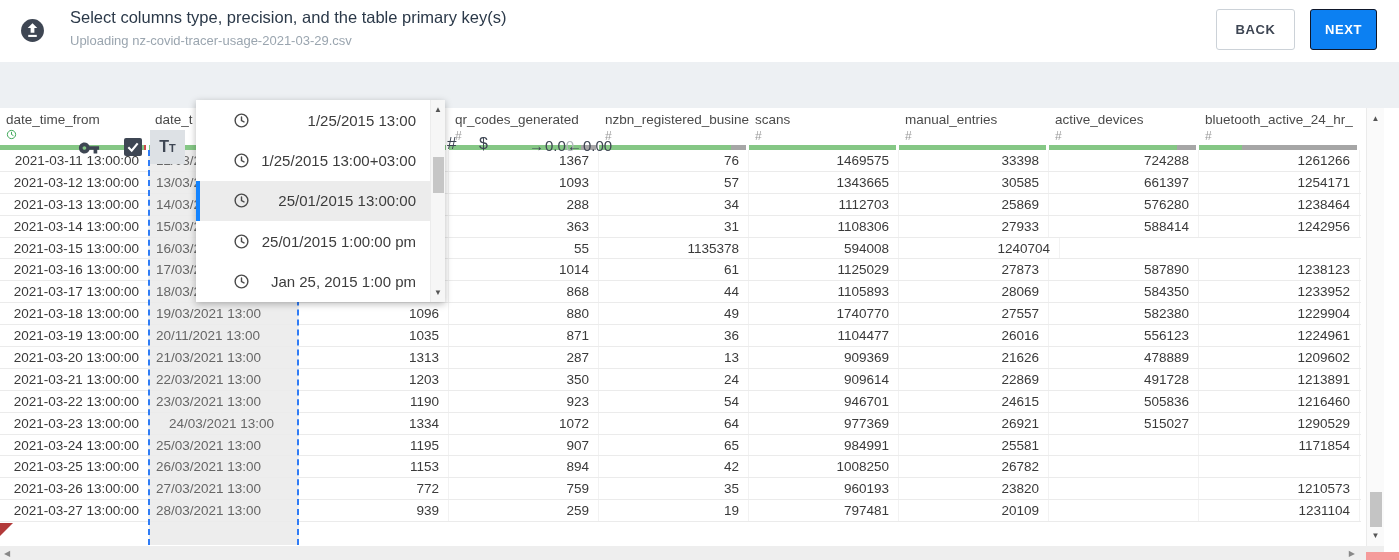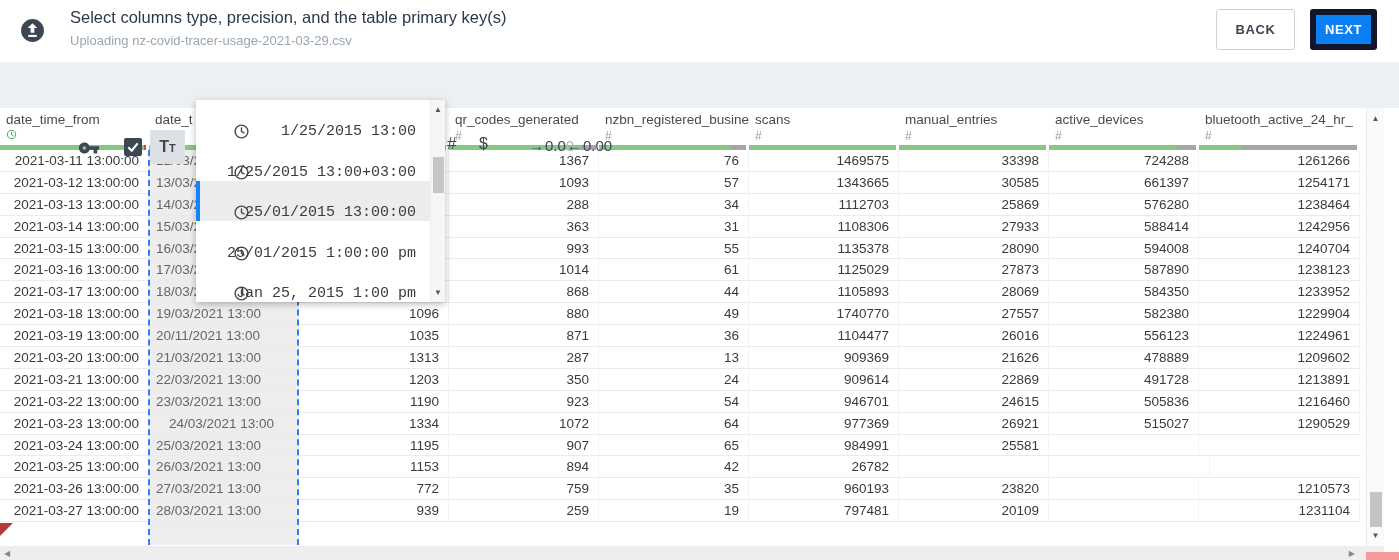--- a/index.html
+++ b/index.html
@@ -6,21 +6,21 @@
   body{width:1399px;height:560px;overflow:hidden;font-family:"Liberation Sans",sans-serif;background:#fff;}
   .app{position:relative;width:1399px;height:560px;background:#fff;}
 
   
   .header{position:absolute;top:0;left:0;width:100%;height:62px;background:#fff;z-index:3;}
   .upload-ic{position:absolute;left:20px;top:18px;width:25px;height:25px;}
   .title{position:absolute;left:70px;top:8px;font-size:16.5px;color:#2b3949;}
   .subtitle{position:absolute;left:70px;top:33px;font-size:13px;color:#9aa5af;}
   .btn{position:absolute;top:9px;height:41px;border-radius:3px;font-size:13px;font-weight:bold;letter-spacing:.6px;font-family:"Liberation Sans",sans-serif;cursor:pointer;}
   .btn-back{left:1216px;width:79px;background:#fff;border:1px solid #ccd2d8;color:#3e4653;}
-  .btn-next{left:1310px;width:67px;background:#0c80f2;border:6px solid #0f172a;color:#fff;}
+  .btn-next{left:1310px;width:67px;background:#0c80f2;border:1px solid #0f172a;color:#fff;}
 
   
   .toolbar{position:absolute;top:62px;left:0;width:100%;height:46px;background:#edf0f3;z-index:3;}
   .key-ic{position:absolute;left:78px;top:75px;width:22px;height:20px;color:#3e4653;}
   .chk{position:absolute;left:124px;top:76px;width:18px;height:18px;background:#3e4653;border-radius:2px;}
   .chk svg{position:absolute;left:1px;top:1px;width:16px;height:16px;}
   .tt-btn{position:absolute;left:150px;top:68px;width:35px;height:34px;background:#dde1e5;color:#3e4653;text-align:center;line-height:34px;cursor:pointer;}
   .tt-big{font-size:16px;font-weight:bold;}
   .tt-small{font-size:11px;font-weight:bold;}
   .type-select{position:absolute;left:196px;top:69px;width:231px;height:32px;background:#d3d8dd;border:1px solid #bcc3ca;box-sizing:border-box;display:flex;align-items:center;cursor:pointer;}
@@ -54,21 +54,21 @@
   .cell.selcol{background:#ededed;color:#666;}
   .selext{position:absolute;left:149px;top:522px;width:150px;height:23px;background:#ededed;z-index:1;}
   .dashline{position:absolute;top:150px;height:395px;width:0;border-left:2px dashed #2f7cf6;z-index:4;}
   .dash-l{left:148px;}
   .dash-r{left:297px;}
   .fold-tri{position:absolute;left:0;top:523px;width:0;height:0;border-top:13px solid #b23a3a;border-right:13px solid transparent;z-index:2;}
 
   
   .dropdown{position:absolute;left:196px;top:100px;width:249px;height:202px;background:#fff;box-shadow:0 2px 7px rgba(0,0,0,.28);z-index:10;}
   .dd-list{position:absolute;left:0;top:0;right:15px;bottom:0;}
-  .dd-item{height:40.4px;position:relative;display:flex;align-items:flex-end;cursor:pointer;font-family:Liberation Mono, monospace;}
+  .dd-item{height:40.4px;position:relative;display:flex;align-items:center;cursor:pointer;}
   .dd-item.sel{background:#ececec;}
   .dd-item.sel::before{content:'';position:absolute;left:0;top:0;bottom:0;width:4px;background:#1283ff;}
   .dd-clock{width:17px;height:17px;margin-left:37px;color:#4a4a4a;flex:none;}
   .dd-txt{position:absolute;right:14px;font-size:15px;color:#3c3c3c;}
   .dd-scroll{position:absolute;right:0;top:0;width:15px;height:100%;background:#f6f6f6;border-left:1px solid #ececec;box-sizing:border-box;}
   .dd-thumb{position:absolute;left:2px;top:57px;width:11px;height:36px;background:#c6c6c6;}
   .sarrow{position:absolute;width:100%;text-align:center;font-size:8px;color:#555;cursor:pointer;}
 
   
   .vscroll{position:absolute;left:1366px;top:108px;width:18px;height:438px;background:#fafafa;border-left:1px solid #ebebeb;box-sizing:border-box;z-index:2;}
@@ -250,24 +250,22 @@
           <div class="cell ar" style="width: 150px;">31</div>
           <div class="cell ar" style="width: 150px;">1108306</div>
           <div class="cell ar" style="width: 150px;">27933</div>
           <div class="cell ar" style="width: 150px;">588414</div>
           <div class="cell ar" style="width: 161px;">1242956</div>
         </div>
         <div class="trow">
           <div class="cell ar" style="width: 149px;">2021-03-15 13:00:00</div>
           <div class="cell al selcol" style="width: 150px;">16/03/2021 13:00</div>
           <div class="cell ar" style="width: 150px;"></div>
-          <div class="cell ar" style="width: 150px;">993</div>
           <div class="cell ar" style="width: 150px;">55</div>
           <div class="cell ar" style="width: 150px;">1135378</div>
-          <div class="cell ar" style="width: 150px;">28090</div>
           <div class="cell ar" style="width: 150px;">594008</div>
           <div class="cell ar" style="width: 161px;">1240704</div>
         </div>
         <div class="trow">
           <div class="cell ar" style="width: 149px;">2021-03-16 13:00:00</div>
           <div class="cell al selcol" style="width: 150px;">17/03/2021 13:00</div>
           <div class="cell ar" style="width: 150px;"></div>
           <div class="cell ar" style="width: 150px;">1014</div>
           <div class="cell ar" style="width: 150px;">61</div>
           <div class="cell ar" style="width: 150px;">1125029</div>
@@ -354,27 +352,29 @@
         </div>
         <div class="trow">
           <div class="cell ar" style="width: 149px;">2021-03-24 13:00:00</div>
           <div class="cell al selcol" style="width: 150px;">25/03/2021 13:00</div>
           <div class="cell ar" style="width: 150px;">1195</div>
           <div class="cell ar" style="width: 150px;">907</div>
           <div class="cell ar" style="width: 150px;">65</div>
           <div class="cell ar" style="width: 150px;">984991</div>
           <div class="cell ar" style="width: 150px;">25581</div>
           <div class="cell ar" style="width: 150px;"></div>
+          <div class="cell ar" style="width: 161px;">1171854</div>
         </div>
         <div class="trow">
           <div class="cell ar" style="width: 149px;">2021-03-25 13:00:00</div>
           <div class="cell al selcol" style="width: 150px;">26/03/2021 13:00</div>
           <div class="cell ar" style="width: 150px;">1153</div>
           <div class="cell ar" style="width: 150px;">894</div>
           <div class="cell ar" style="width: 150px;">42</div>
+          <div class="cell ar" style="width: 150px;">1008250</div>
           <div class="cell ar" style="width: 150px;">26782</div>
           <div class="cell ar" style="width: 150px;"></div>
           <div class="cell ar" style="width: 161px;"></div>
         </div>
         <div class="trow">
           <div class="cell ar" style="width: 149px;">2021-03-26 13:00:00</div>
           <div class="cell al selcol" style="width: 150px;">27/03/2021 13:00</div>
           <div class="cell ar" style="width: 150px;">772</div>
           <div class="cell ar" style="width: 150px;">759</div>
           <div class="cell ar" style="width: 150px;">35</div>

